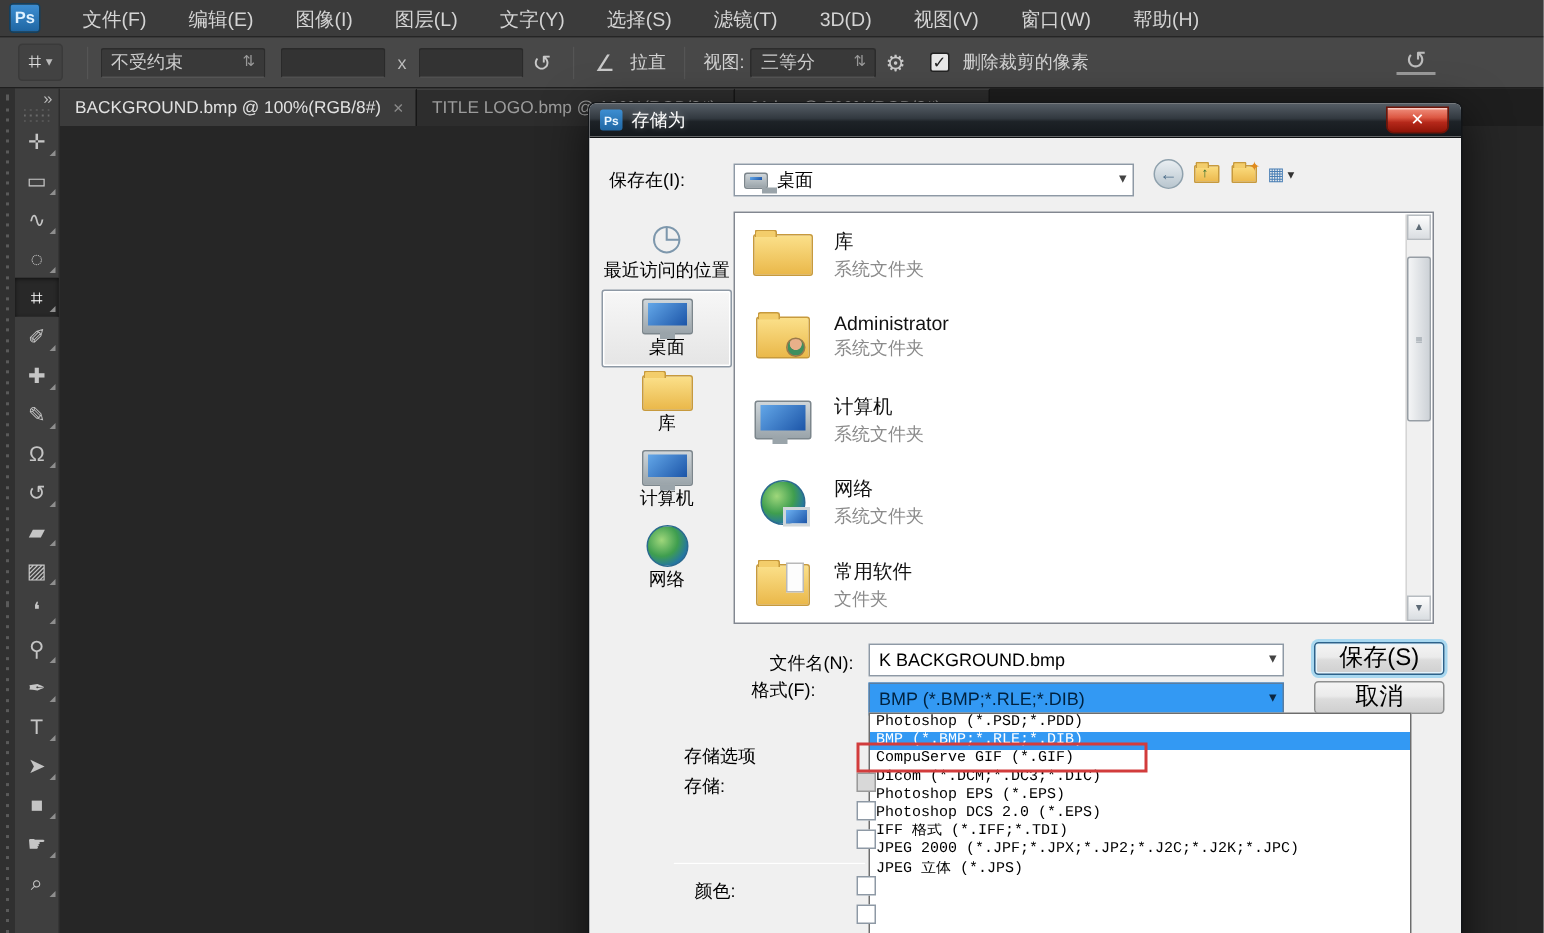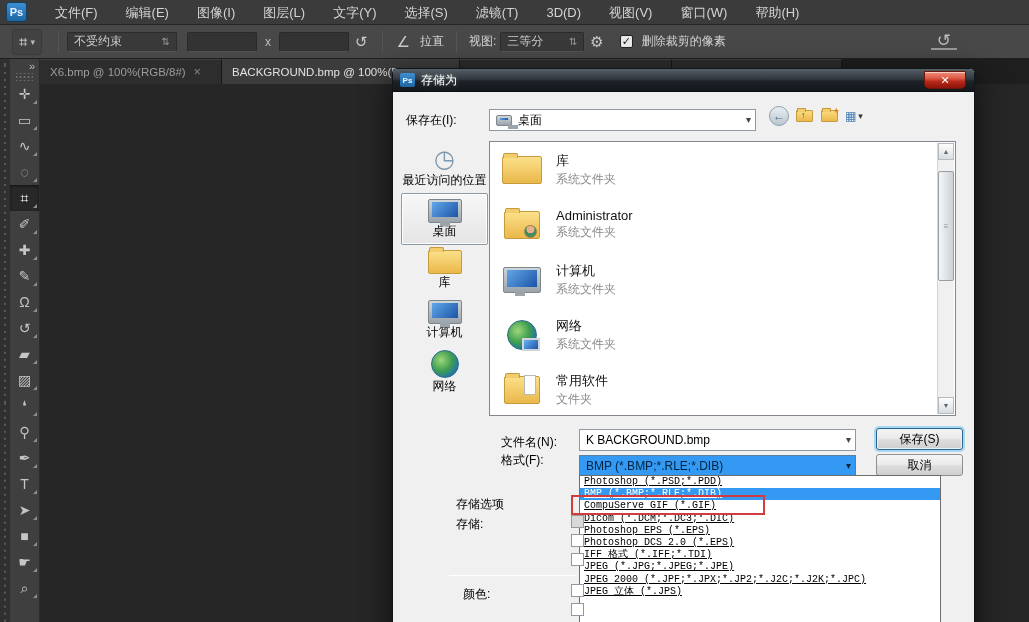--- a/index.html
+++ b/index.html
@@ -107,31 +107,31 @@
   .relwrap{position:relative;}
   .scrollbar{position:absolute;top:1px;right:1px;bottom:1px;width:17px;background:#f0f0f0;border-left:1px solid #d5d5d5;}
   .sb-btn{position:absolute;left:0;width:16px;height:17px;background:linear-gradient(#fdfdfd,#d9dde1);border:1px solid #b6bbc0;color:#5d6a75;
     font-size:7px;display:flex;align-items:center;justify-content:center;}
   .sb-up{top:0;}
   .sb-down{bottom:0;}
   .sb-thumb{position:absolute;left:0;top:28px;width:16px;height:110px;background:linear-gradient(90deg,#f4f5f6,#cdd2d7);border:1px solid #979ea5;border-radius:2px;
     display:flex;align-items:center;justify-content:center;color:#8b949c;font-size:8px;}
 
   .win-btn{position:absolute;height:22px;width:87px;background:linear-gradient(#f4f4f4,#ebebeb 45%,#dcdcdc 55%,#cfcfcf);
-    border:1px solid #8e8f8f;border-radius:3px;font-size:12px;color:#000;text-align:center;line-height:20px;}
+    border:1px solid #8e8f8f;border-radius:3px;font-size:16px;color:#000;text-align:center;line-height:20px;}
   .win-btn.default{border-color:#2c628b;box-shadow:0 0 0 2px #a8d8f0, inset 0 0 0 1px #e3f4fd;}
 
   .grp-label{position:absolute;font-size:12px;color:#000;}
   .divider{position:absolute;height:1px;background:#d8d8d8;border-bottom:1px solid #fff;}
   .wcb{position:absolute;width:13px;height:13px;background:#fff;border:1px solid #8e99a5;z-index:6;}
   .wcb.gray{background:#d8d8d8;border-color:#9a9a9a;}
 
   .format-dropdown{position:absolute;left:186px;top:383px;width:362px;height:148px;background:#fff;border:1px solid #6d6d6d;z-index:5;overflow:hidden;}
   .fmt-row{height:12.2px;line-height:12px;font-size:10px;font-family:"Liberation Mono","DejaVu Sans Mono",monospace;
-    color:#000;padding-left:4px;white-space:nowrap;overflow:hidden;text-decoration:underline;}
+    color:#000;padding-left:4px;white-space:nowrap;overflow:hidden;}
   .fmt-row.sel{background:var(--selection-blue);color:#fff;}
   .annotation{position:absolute;left:178px;top:403px;width:194px;height:20px;border:2px solid var(--annotation-red);z-index:10;}
 </style>
 </head>
 <body>
 
 <div class="menubar">
   <div class="ps-logo">Ps</div>
   <span class="menu-item">文件(F)</span>
   <span class="menu-item">编辑(E)</span>
@@ -198,24 +198,20 @@
     <button class="tool"><span>⚲</span></button>
     <button class="tool"><span>✒</span></button>
     <button class="tool"><span>T</span></button>
     <button class="tool"><span>➤</span></button>
     <button class="tool"><span>■</span></button>
     <button class="tool"><span>☛</span></button>
     <button class="tool"><span>⌕</span></button>
   </aside>
   <section class="workarea">
     <div class="tabbar">
-      <div class="tab" style="width:182px">
-        <span class="tab-title">X6.bmp @ 100%(RGB/8#)</span>
-        <span class="tab-close">×</span>
-      </div>
       <div class="tab active" style="width:238px">
         <span class="tab-title">BACKGROUND.bmp @ 100%(RGB/8#)</span>
         <span class="tab-close">×</span>
       </div>
       <div class="tab" style="width:212px">
         <span class="tab-title">TITLE LOGO.bmp @ 100%(RGB/8#)</span>
         <span class="tab-close">×</span>
       </div>
       <div class="tab" style="width:170px">
         <span class="tab-title">01.jpg @ 500%(RGB/8#)</span>
@@ -341,21 +337,21 @@
             <div class="ftype">文件夹</div>
           </span>
       </div>
       <div class="scrollbar">
         <span class="sb-btn sb-up">▲</span>
         <span class="sb-thumb">≡</span>
         <span class="sb-btn sb-down">▼</span>
       </div>
     </div>
 
-    <span class="dlg-label" style="left:108px;top:342px">文件名(N):</span>
+    <span class="dlg-label" style="left:120px;top:342px">文件名(N):</span>
     <div class="win-combo" style="left:186px;top:337px;width:277px">
       <span>K BACKGROUND.bmp</span>
       <span class="arrow">▾</span>
     </div>
     <button class="win-btn default" style="left:483px;top:336px">保存(S)</button>
 
     <span class="dlg-label" style="left:108px;top:360px">格式(F):</span>
     <div class="win-combo blue-sel" style="left:186px;top:363px;width:277px">
       <span>BMP (*.BMP;*.RLE;*.DIB)</span>
       <span class="arrow">▾</span>
@@ -373,20 +369,19 @@
     <span class="wcb" style="left:178px;top:511px"></span>
 
     <div class="format-dropdown">
       <div class="fmt-row">Photoshop (*.PSD;*.PDD)</div>
       <div class="fmt-row sel">BMP (*.BMP;*.RLE;*.DIB)</div>
       <div class="fmt-row">CompuServe GIF (*.GIF)</div>
       <div class="fmt-row">Dicom (*.DCM;*.DC3;*.DIC)</div>
       <div class="fmt-row">Photoshop EPS (*.EPS)</div>
       <div class="fmt-row">Photoshop DCS 2.0 (*.EPS)</div>
       <div class="fmt-row">IFF 格式 (*.IFF;*.TDI)</div>
-      <div class="fmt-row">JPEG (*.JPG;*.JPEG;*.JPE)</div>
       <div class="fmt-row">JPEG 2000 (*.JPF;*.JPX;*.JP2;*.J2C;*.J2K;*.JPC)</div>
       <div class="fmt-row">JPEG 立体 (*.JPS)</div>
 
     </div>
     <div class="annotation"></div>
   </div>
 </div>
 
 </body></html>

